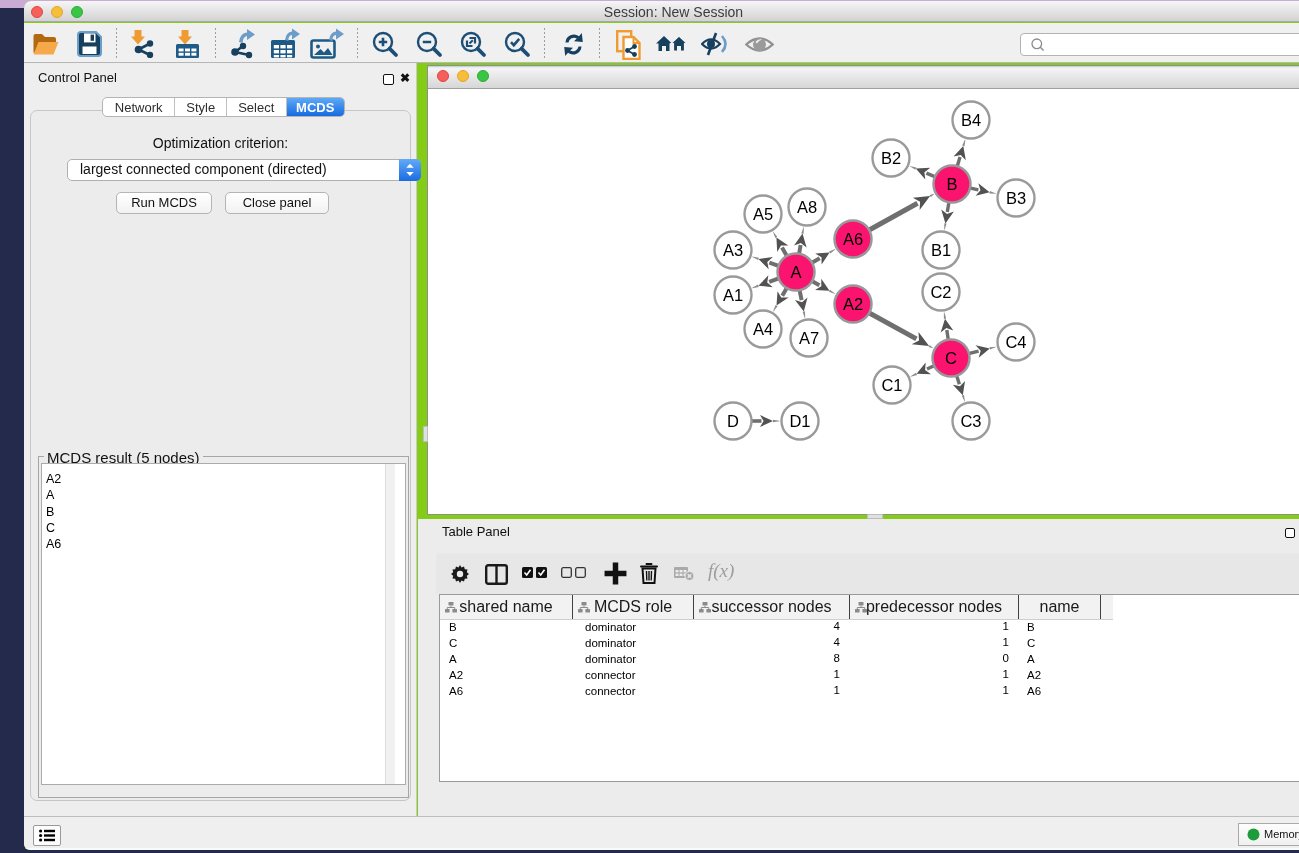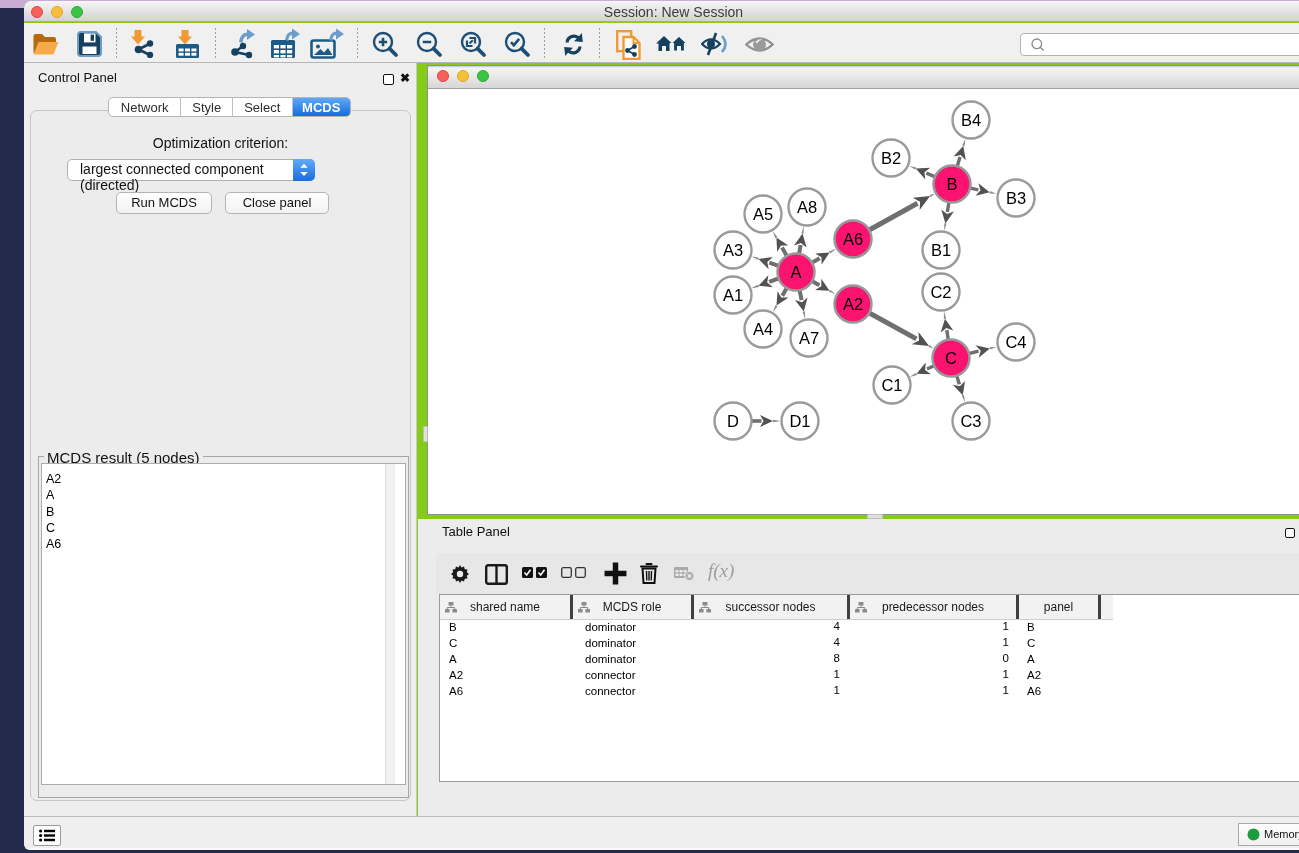--- a/index.html
+++ b/index.html
@@ -26,23 +26,23 @@
 #cpanel { position:absolute; left:0; top:62px; width:393px; height:756px; background:#eeeeee;
   border-right:1px solid #c9c9c9; }
 #cp-title { position:absolute; left:14px; top:7px; font-size:13px; color:#111; }
 #cp-box { position:absolute; left:6px; top:47px; width:381px; height:691px;
   border:1px solid #c6c6c6; border-radius:7px; background:#ececec; }
 .seg { position:absolute; display:flex; height:20px; border:1px solid #b4b4b4; border-radius:5px;
   background:#fff; overflow:hidden; font-size:13px; color:#2d2d2d; }
 .seg div { display:flex; align-items:center; justify-content:center; border-right:1px solid #c0c0c0; height:100%; }
 .seg div:last-child { border-right:none; }
 .seg .on { background:linear-gradient(#5ea9f7,#176be0); color:#fff; border-right:none;font-weight:bold; }
-#cp-tabs { left:84px; top:34px; width:243px; }
+#cp-tabs { left:78px; top:34px; width:243px; }
 #opt-label { position:absolute; left:0; top:72px; width:393px; text-align:center; font-size:14px; color:#111; }
-#dropdown { position:absolute; left:43px; top:96px; width:248px; height:22px; background:#fff;
+#dropdown { position:absolute; left:43px; top:96px; width:354px; height:22px; background:#fff;
   border:1px solid #b0b0b0; border-radius:5px; font-size:14px; color:#111; }
 #dropdown span { position:absolute; left:12px; top:1px; }
 #dd-btn { position:absolute; right:-1px; top:-1px; width:22px; height:22px; border-radius:0 5px 5px 0;
   background:linear-gradient(#62aaf8,#1a6ce2); }
 .btn { position:absolute; height:22px; background:linear-gradient(#ffffff,#f2f2f2); border:1px solid #b4b4b4;
   border-radius:5px; font-size:13px; color:#111; text-align:center; line-height:19px; }
 #fieldset { position:absolute; left:14px; top:393px; width:371px; height:342px;
   border:1px solid #a6a6a6; }
 #fs-label { position:absolute; left:5px; top:-8px; background:#ececec; padding:0 3px; font-size:15px; color:#111; }
 #listbox { position:absolute; left:2px; top:6px; width:365px; height:322px; background:#fff; border:1px solid #ababab; font-size:12.5px; color:#000; }
@@ -52,21 +52,21 @@
 #netwin { position:absolute; left:403px; top:64px; width:893px; height:450px;
   border:1px solid #8f8f8f; background:#fff; }
 #net-tb { position:absolute; left:0; top:0; width:100%; height:23px;
   background:linear-gradient(#b9c6de 0,#f5f5f5 2px,#d6d6d6 100%); border-bottom:1px solid #9f9f9f; }
 #net-title { position:absolute; top:3px; width:100%; text-align:center; font-size:13px; color:#1a1a1a; }
 
 #tpanel { position:absolute; left:394px; top:518px; width:905px; height:300px; background:#ececec; }
 #tp-title { position:absolute; left:24px; top:5px; font-size:13px; color:#111; }
 #tbox { position:absolute; left:21px; top:75px; width:877px; height:188px; background:#fff; border:1px solid #9a9a9a; }
 #thead { position:absolute; left:0; top:0; width:673px; height:25px; background:#f2f2f2; border-bottom:1px solid #cfcfcf; display:flex; }
-#thead .hc { position:relative; height:100%; border-right:3px solid #404040; font-size:12px; color:#1a1a1a;
+#thead .hc { position:relative; height:100%; border-right:1px solid #404040; font-size:16px; color:#1a1a1a;
   display:flex; align-items:center; justify-content:center; }
 #thead .hc svg { position:absolute; left:5px; top:7px; margin:0; }
 .trow { position:absolute; font-size:11.5px; color:#000; height:16px; }
 
 #statusbar { position:absolute; left:0; top:815px; width:1299px; height:33px; background:#efefef; border-top:1px solid #bdbdbd; }
 #memory { position:absolute; right:10px; top:6px; width:75px; height:23px; background:linear-gradient(#fdfdfd,#f0f0f0);
   border:1px solid #a9a9a9; font-size:11px; color:#111; }
 .mini-x { font-size:12px; color:#111; font-weight:bold; }
 </style>
 </head>
@@ -420,21 +420,21 @@
               <rect x="0" y="7" width="4.6" height="3.6" rx="0.5" fill="#8b8b8b"></rect>
               <rect x="7.4" y="7" width="4.6" height="3.6" rx="0.5" fill="#8b8b8b"></rect>
               <path d="M6 3.6 L6 5.5 M2.3 7 L2.3 5.5 L9.7 5.5 L9.7 7" stroke="#8b8b8b" stroke-width="1" fill="none"></path>
             </svg>successor nodes</div>
         <div class="hc" style="width:169px;"><svg width="12" height="11" viewBox="0 0 12 11" style="margin-right:6px;">
               <rect x="3.5" y="0" width="5" height="3.6" rx="0.5" fill="#8b8b8b"></rect>
               <rect x="0" y="7" width="4.6" height="3.6" rx="0.5" fill="#8b8b8b"></rect>
               <rect x="7.4" y="7" width="4.6" height="3.6" rx="0.5" fill="#8b8b8b"></rect>
               <path d="M6 3.6 L6 5.5 M2.3 7 L2.3 5.5 L9.7 5.5 L9.7 7" stroke="#8b8b8b" stroke-width="1" fill="none"></path>
             </svg>predecessor nodes</div>
-        <div class="hc" style="width:82px;">panel</div>
+        <div class="hc" style="width:82px;">name</div>
       </div>
       <div class="trow" style="left:9px;top:26px;">B</div>
         <div class="trow" style="left:145px;top:26px;">dominator</div>
         <div class="trow" style="left:330px;top:25px;width:70px;text-align:right;">4</div>
         <div class="trow" style="left:500px;top:25px;width:69px;text-align:right;">1</div>
         <div class="trow" style="left:587px;top:26px;">B</div>
         <div class="trow" style="left:9px;top:42px;">C</div>
         <div class="trow" style="left:145px;top:42px;">dominator</div>
         <div class="trow" style="left:330px;top:41px;width:70px;text-align:right;">4</div>
         <div class="trow" style="left:500px;top:41px;width:69px;text-align:right;">1</div>

